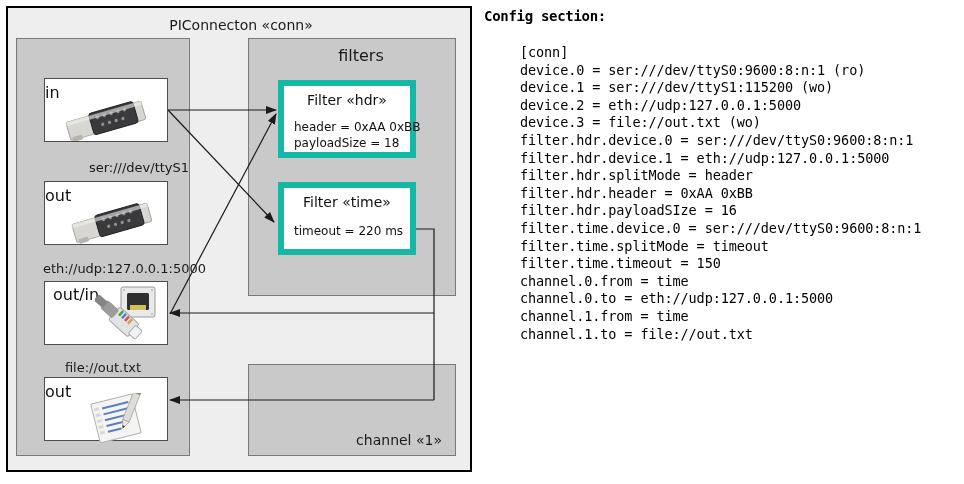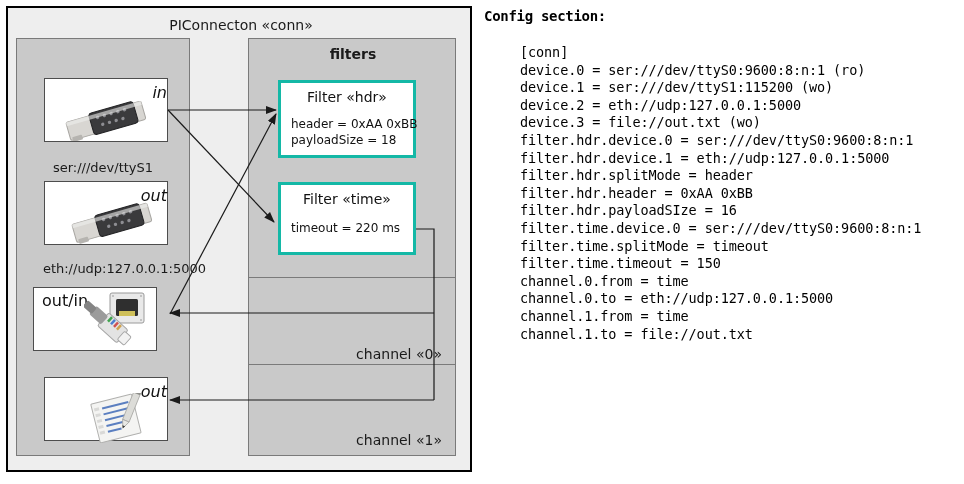--- a/index.html
+++ b/index.html
@@ -25,49 +25,49 @@
   .panel{
     position:absolute;background:#c9c9c9;border:1px solid #7a7a7a;
     box-sizing:border-box;
   }
   .devices-panel{left:16px;top:38px;width:174px;height:418px;}
   .filters-panel{left:248px;top:38px;width:208px;height:258px;}
   .chan0-panel{left:248px;top:277px;width:208px;height:93px;}
   .chan1-panel{left:248px;top:364px;width:208px;height:92px;}
 
   .panel-title{
-    position:absolute;left:1px;top:7px;width:100%;text-align:center;
-    font-size:14px;color:#1a1a1a;font-weight:bold;
+    position:absolute;left:9px;top:7px;width:100%;text-align:center;
+    font-size:16px;color:#1a1a1a;
   }
   .panel-label-br{
     position:absolute;right:13px;bottom:7px;
     font-size:14px;color:#1a1a1a;white-space:nowrap;
   }
 
   
   .node-caption{
     position:absolute;font-size:13px;color:#1a1a1a;white-space:nowrap;
     text-align:center;
   }
   .node-box{
     position:absolute;background:#ffffff;border:1px solid #4d4d4d;
     box-sizing:border-box;
   }
   .node-box .node-text{
     position:absolute;font-size:16px;color:#111111;
   }
-  .node-text.center{left:0;top:4px;width:100%;text-align:right;font-style:italic;}
+  .node-text.center{left:0;top:4px;width:100%;text-align:left;}
   .node-text.left{left:8px;top:3px;}
 
   
   .icon-holder{position:absolute;}
 
   
   .filter-box{
-    position:absolute;background:#ffffff;border:3px solid #14b8a6;
+    position:absolute;background:#ffffff;border:6px solid #14b8a6;
     box-sizing:border-box;
   }
   .filter-title{
     position:absolute;left:0;top:6px;width:100%;text-align:center;
     font-size:14px;color:#111111;
   }
   .filter-prop{
     position:absolute;left:10px;font-size:12px;color:#111111;white-space:nowrap;
   }
 
@@ -118,21 +118,21 @@
             <circle cx="55" cy="22" r="1.7"></circle>
               <circle cx="62" cy="22" r="1.7"></circle>
           </g>
           <rect x="8" y="26" width="10" height="5" rx="1" fill="#b6b4b0"></rect>
           <rect x="6" y="10" width="78" height="4" fill="#efeeec" opacity="0.6"></rect>
         </g>
       </svg>
     </div>
   </div>
 
-  <div class="node-caption" style="left:16px;top:160px;width:174px;">ser:///dev/ttyS1</div>
+  <div class="node-caption" style="left:16px;top:160px;width:174px;padding-left:36px;">ser:///dev/ttyS1</div>
   <div class="node-box" style="left:44px;top:181px;width:124px;height:64px;">
     <div class="node-text center">out</div>
     <div class="icon-holder" style="left:22px;top:20px;">
       <svg width="92" height="42" viewBox="0 0 92 42">
         <g transform="rotate(-16 46 21)">
           <rect x="6" y="11" width="78" height="19" rx="2" fill="#d8d6d2" stroke="#a9a7a3" stroke-width="1"></rect>
           <rect x="30" y="9" width="46" height="22" rx="3" fill="#3a3a3c" stroke="#232325" stroke-width="1"></rect>
           <g fill="#8d8d92">
             <circle cx="38" cy="15" r="1.7"></circle>
               <circle cx="45" cy="15" r="1.7"></circle>
@@ -145,21 +145,21 @@
               <circle cx="62" cy="23" r="1.7"></circle>
           </g>
           <rect x="8" y="27" width="10" height="5" rx="1" fill="#b6b4b0"></rect>
           <rect x="6" y="11" width="78" height="4" fill="#efeeec" opacity="0.6"></rect>
         </g>
       </svg>
     </div>
   </div>
 
   <div class="node-caption" style="left:16px;top:261px;width:190px;text-align:right;">eth://udp:127.0.0.1:5000</div>
-  <div class="node-box" style="left:33px;top:281px;width:124px;height:64px;margin-top:6px;">
+  <div class="node-box" style="left:44px;top:281px;width:124px;height:64px;">
     <div class="node-text left">out/in</div>
     <div class="icon-holder" style="left:50px;top:3px;">
       <svg width="72" height="60" viewBox="0 0 72 60">
         <rect x="26" y="2" width="34" height="30" rx="2" fill="#e9e9e9" stroke="#9a9a9a" stroke-width="1"></rect>
         <rect x="32" y="8" width="22" height="17" rx="1.5" fill="#2f2f2f"></rect>
         <rect x="35" y="20" width="16" height="5" fill="#cfc05a"></rect>
         <circle cx="29" cy="5" r="1" fill="#b5b5b5"></circle>
           <circle cx="57" cy="5" r="1" fill="#b5b5b5"></circle>
         <circle cx="29" cy="29" r="1" fill="#b5b5b5"></circle>
           <circle cx="57" cy="29" r="1" fill="#b5b5b5"></circle>
@@ -170,20 +170,21 @@
           <rect x="-10" y="34.5" width="12" height="8" rx="2" fill="#848484"></rect>
           <rect x="18" y="31" width="2.5" height="6" fill="#3fa34d"></rect>
           <rect x="22" y="31" width="2.5" height="6" fill="#4d7fd0"></rect>
           <rect x="26" y="31" width="2.5" height="6" fill="#d05050"></rect>
           <rect x="30" y="31" width="2.5" height="6" fill="#d0a24d"></rect>
         </g>
       </svg>
     </div>
   </div>
 
+  <div class="node-caption" style="left:16px;top:360px;width:174px;">file://out.txt</div>
   <div class="node-box" style="left:44px;top:377px;width:124px;height:64px;">
     <div class="node-text center">out</div>
     <div class="icon-holder" style="left:44px;top:15px;">
       <svg width="66" height="50" viewBox="0 0 66 50">
         <g transform="rotate(-14 33 25)">
           <rect x="6" y="4" width="42" height="40" rx="1" fill="#f4f4f2" stroke="#b0b0ae" stroke-width="1"></rect>
           <g fill="#d9d9d7">
             <rect x="8" y="9" width="5" height="3"></rect>
               <rect x="8" y="15" width="5" height="3"></rect>
             <rect x="8" y="21" width="5" height="3"></rect>
@@ -216,23 +217,20 @@
     <div class="filter-title">Filter «hdr»</div>
     <div class="filter-prop" style="top:34px;">header = 0xAA 0xBB</div>
     <div class="filter-prop" style="top:50px;">payloadSize = 18</div>
   </div>
 
   <div class="filter-box" style="left:278px;top:182px;width:138px;height:73px;">
     <div class="filter-title">Filter «time»</div>
     <div class="filter-prop" style="top:36px;">timeout = 220 ms</div>
   </div>
 
-  <div class="panel chan0-panel">
-    <div class="panel-label-br">channel «0»</div>
-  </div>
   <div class="panel chan1-panel">
     <div class="panel-label-br">channel «1»</div>
   </div>
 
   <svg id="wires">
     <defs>
       <marker id="ah" markerWidth="11" markerHeight="8" refX="10" refY="4" orient="auto" markerUnits="userSpaceOnUse">
         <path d="M0,0 L11,4 L0,8 z" fill="#1a1a1a"></path>
       </marker>
     </defs>

